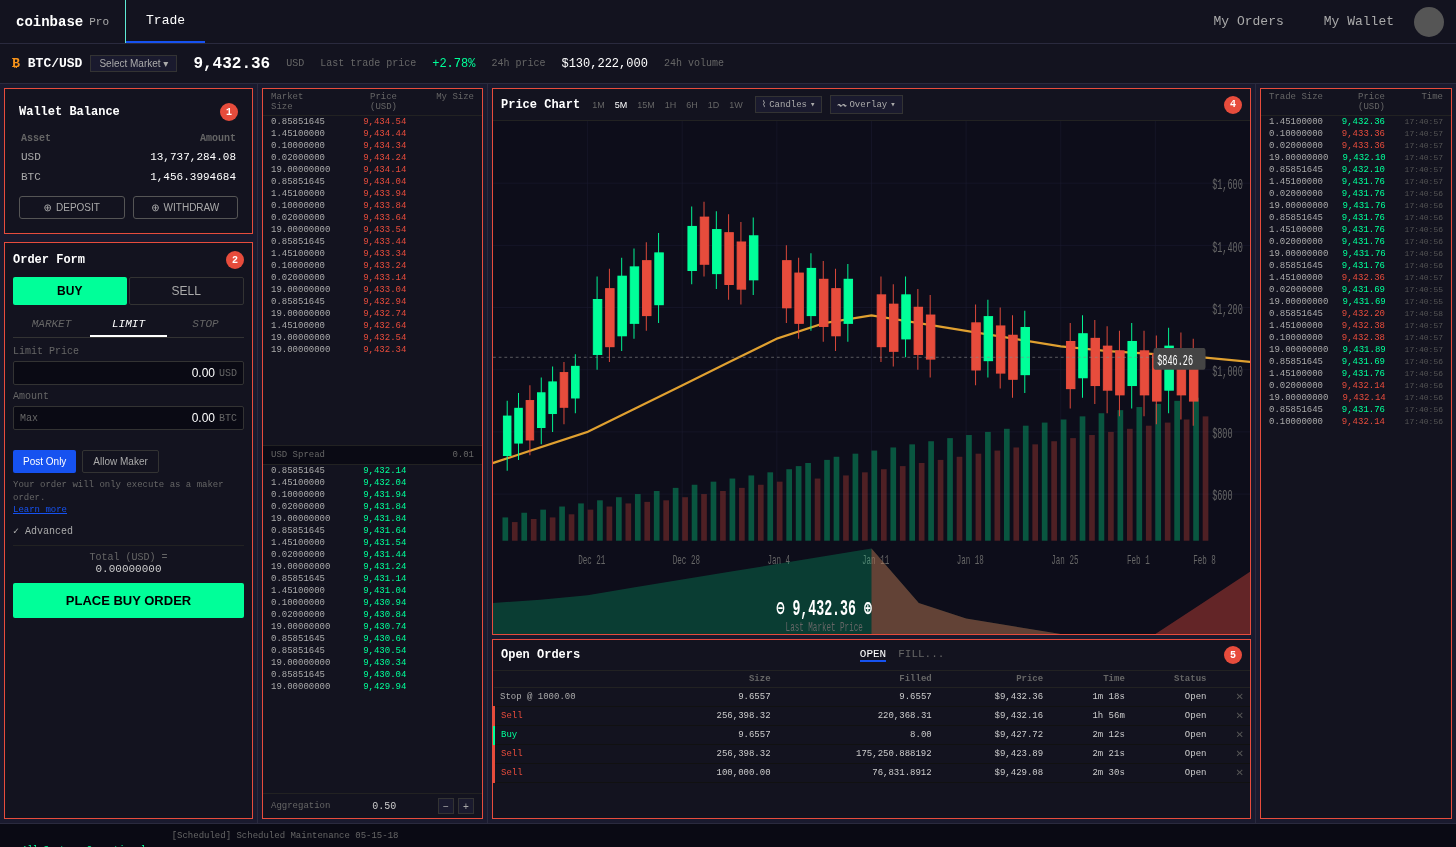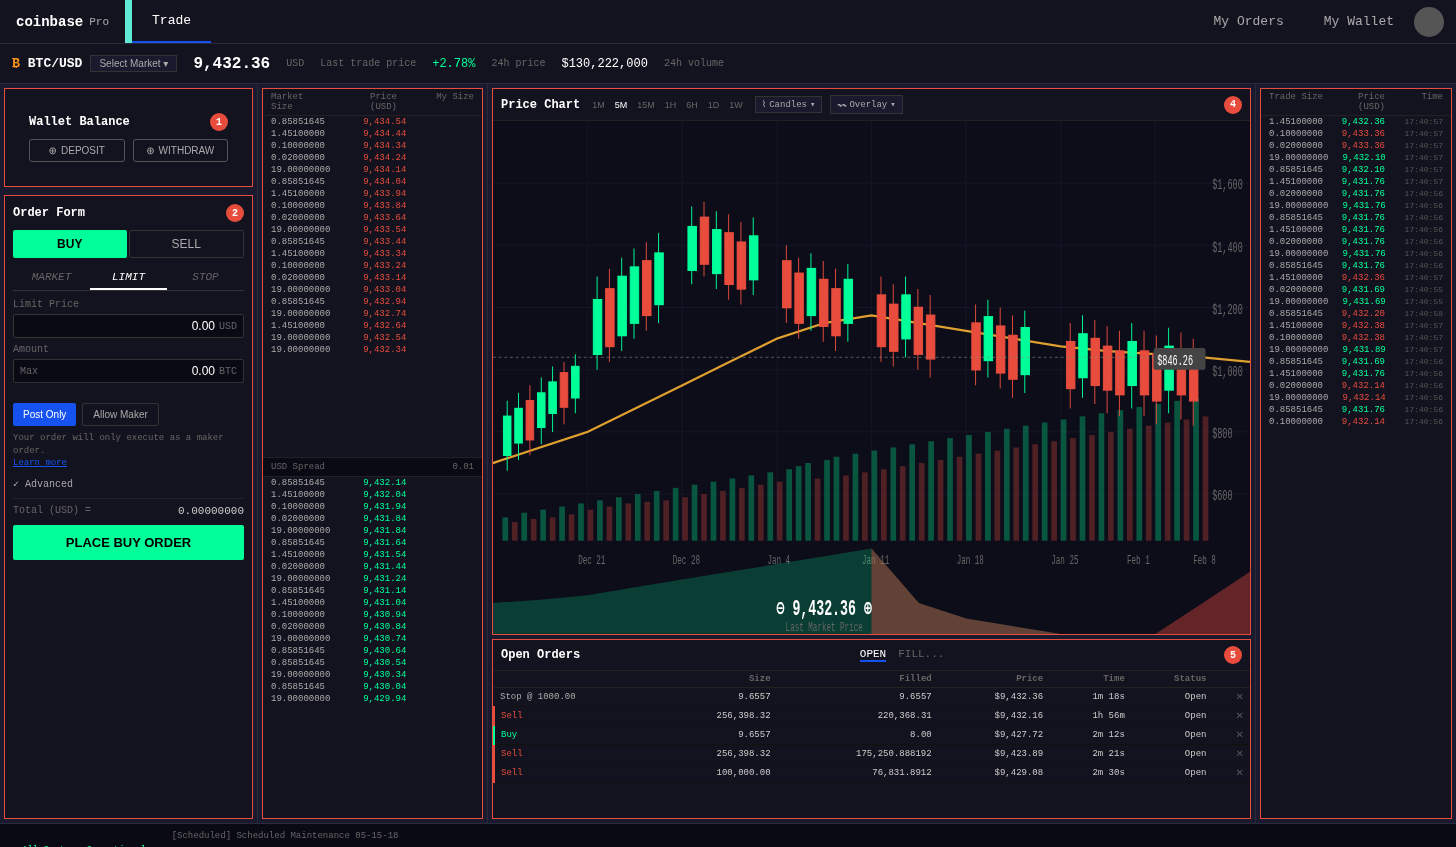--- a/index.html
+++ b/index.html
@@ -1,20 +1,20 @@
 <!DOCTYPE html>
 <html><head>
   <meta charset="utf-8">
   <style>
     * { box-sizing: border-box; margin: 0; padding: 0; }
     body { background: #1a1a2e; color: #ccc; font-family: 'Courier New', monospace; font-size: 11px; overflow: hidden; width: 1456px; height: 847px; }
 
     
     .top-nav { background: #13131f; display: flex; align-items: center; height: 44px; border-bottom: 1px solid #2a2a3e; }
-    .nav-logo { padding: 0 16px; color: #fff; font-size: 14px; font-weight: bold; display: flex; align-items: center; gap: 6px; border-right: 7px solid #5eead4; height: 100%; }
+    .nav-logo { padding: 0 16px; color: #fff; font-size: 14px; font-weight: bold; display: flex; align-items: center; gap: 6px; border-right: 1px solid #5eead4; height: 100%; }
     .nav-logo span.pro { color: #aaa; font-size: 11px; font-weight: normal; }
     .nav-trade { padding: 0 20px; height: 100%; display: flex; align-items: center; color: #fff; border-bottom: 2px solid #1652f0; font-size: 13px; }
     .nav-spacer { flex: 1; }
     .nav-btn { padding: 0 20px; height: 100%; display: flex; align-items: center; color: #aaa; font-size: 13px; cursor: pointer; }
     .nav-avatar { width: 30px; height: 30px; border-radius: 50%; background: #555; margin-right: 12px; }
 
     
     .ticker-bar { background: #13131f; display: flex; align-items: center; height: 40px; border-bottom: 1px solid #2a2a3e; padding: 0 12px; gap: 16px; }
     .ticker-pair { font-size: 13px; font-weight: bold; color: #fff; display: flex; align-items: center; gap: 8px; }
     .ticker-market-btn { background: #1a1a2e; border: 1px solid #333; color: #aaa; padding: 2px 8px; font-size: 10px; cursor: pointer; border-radius: 0; }
@@ -23,21 +23,21 @@
     .ticker-change-pos { color: #0f9; font-size: 12px; }
     .ticker-volume { color: #fff; font-size: 12px; }
 
     
     .main-layout { display: flex; height: calc(847px - 44px - 40px - 24px); }
 
     
     .left-panel { width: 258px; min-width: 258px; display: flex; flex-direction: column; border-right: 1px solid #2a2a3e; }
 
     
-    .wallet-section { border: 1px solid #e74c3c; margin: 4px; background: #13131f; padding: 24px; }
+    .wallet-section { border: 1px solid #e74c3c; margin: 4px; background: #13131f; padding: 14px; }
     .section-header { display: flex; justify-content: space-between; align-items: center; margin-bottom: 8px; }
     .section-title { color: #fff; font-size: 12px; font-weight: bold; }
     .section-num { background: #e74c3c; color: #fff; border-radius: 50%; width: 18px; height: 18px; display: flex; align-items: center; justify-content: center; font-size: 10px; font-weight: bold; }
     .wallet-table { width: 100%; }
     .wallet-table th { color: #666; font-size: 10px; text-align: left; padding: 2px 0; }
     .wallet-table td { padding: 3px 0; color: #ccc; font-size: 11px; }
     .wallet-table td:last-child { text-align: right; }
     .wallet-table td.asset-name { color: #aaa; }
     .wallet-table td.amount { color: #fff; }
     .wallet-actions { display: flex; gap: 8px; margin-top: 8px; }
@@ -55,21 +55,21 @@
     .form-input-row { display: flex; align-items: center; background: #0a0a14; border: 1px solid #333; padding: 4px 6px; border-radius: 2px; }
     .form-input { background: transparent; border: none; color: #fff; font-size: 12px; flex: 1; outline: none; text-align: right; }
     .form-input-unit { color: #666; font-size: 10px; margin-left: 4px; }
     .form-input-prefix { color: #666; font-size: 10px; margin-right: 4px; }
     .post-only-row { display: flex; gap: 6px; margin-top: 20px; }
     .post-only-btn { background: #1652f0; color: #fff; border: none; padding: 5px 10px; font-size: 10px; cursor: pointer; border-radius: 2px; }
     .allow-maker-btn { background: transparent; border: 1px solid #333; color: #aaa; padding: 5px 10px; font-size: 10px; cursor: pointer; border-radius: 2px; }
     .maker-info { color: #666; font-size: 9px; margin-top: 6px; line-height: 1.4; }
     .maker-info a { color: #1652f0; }
     .advanced-row { color: #aaa; font-size: 10px; margin-top: 8px; cursor: pointer; display: flex; align-items: center; gap: 4px; }
-    .total-row { display: flex; justify-content: space-between; align-items: center; margin-top: 8px; border-top: 1px solid #222; padding-top: 6px; }
+    .total-row { display: flex; justify-content: space-between; align-items: center; margin-top: 8px; border-top: 1px solid #222; padding-top: 6px; flex-direction: column; }
     .total-label { color: #666; font-size: 10px; }
     .total-value { color: #ccc; font-size: 11px; }
     .place-order-btn { width: 100%; background: #0f9; color: #000; border: none; padding: 10px; font-size: 13px; font-weight: bold; cursor: pointer; border-radius: 2px; margin-top: 8px; }
 
     
     .middle-panel { width: 230px; min-width: 230px; display: flex; flex-direction: column; border-right: 1px solid #2a2a3e; }
     .order-book-section { border: 1px solid #e74c3c; margin: 4px; background: #13131f; flex: 1; display: flex; flex-direction: column; }
     .ob-header { padding: 6px 8px; display: flex; justify-content: space-between; align-items: center; border-bottom: 1px solid #222; }
     .ob-cols { display: flex; padding: 3px 8px; border-bottom: 1px solid #222; gap: 28px; }
     .ob-col { flex: 1; color: #666; font-size: 9px; text-align: right; }
@@ -179,20 +179,38 @@
 
 <div class="main-layout">
 
   <div class="left-panel">
 
     <div class="wallet-section">
       <div class="section-header">
         <span class="section-title">Wallet Balance</span>
         <span class="section-num">1</span>
       </div>
+      <table class="wallet-table">
+        <thead>
+          <tr>
+            <th>Asset</th>
+            <th style="text-align:right">Amount</th>
+          </tr>
+        </thead>
+        <tbody>
+          <tr>
+            <td class="asset-name">USD</td>
+            <td class="amount">13,737,284.08</td>
+          </tr>
+          <tr>
+            <td class="asset-name">BTC</td>
+            <td class="amount">1,456.3994684</td>
+          </tr>
+        </tbody>
+      </table>
       <div class="wallet-actions">
         <button class="wallet-btn">
           <span>⊕</span>
           <span>DEPOSIT</span>
         </button>
         <button class="wallet-btn">
           <span>⊕</span>
           <span>WITHDRAW</span>
         </button>
       </div>
@@ -443,20 +461,28 @@
             <span class="ob-cell">0.85851645</span>
             <span class="ob-cell bid">9,430.04</span>
             <span class="ob-cell"></span>
           </div>
           <div class="ob-row">
             <span class="ob-cell">19.00000000</span>
             <span class="ob-cell bid">9,429.94</span>
             <span class="ob-cell"></span>
           </div>
         </div>
+      <div class="ob-agg">
+        <span class="ob-agg-label">Aggregation</span>
+        <span class="ob-agg-value">0.50</span>
+        <div class="ob-agg-controls">
+          <button class="ob-agg-btn">−</button>
+          <button class="ob-agg-btn">+</button>
+        </div>
+      </div>
     </div>
   </div>
 
   <div class="chart-panel">
 
     <div class="chart-section">
       <div class="chart-header">
         <span class="section-title">Price Chart</span>
         <div class="chart-timeframe">
           <button class="chart-tf-btn">1M</button>

